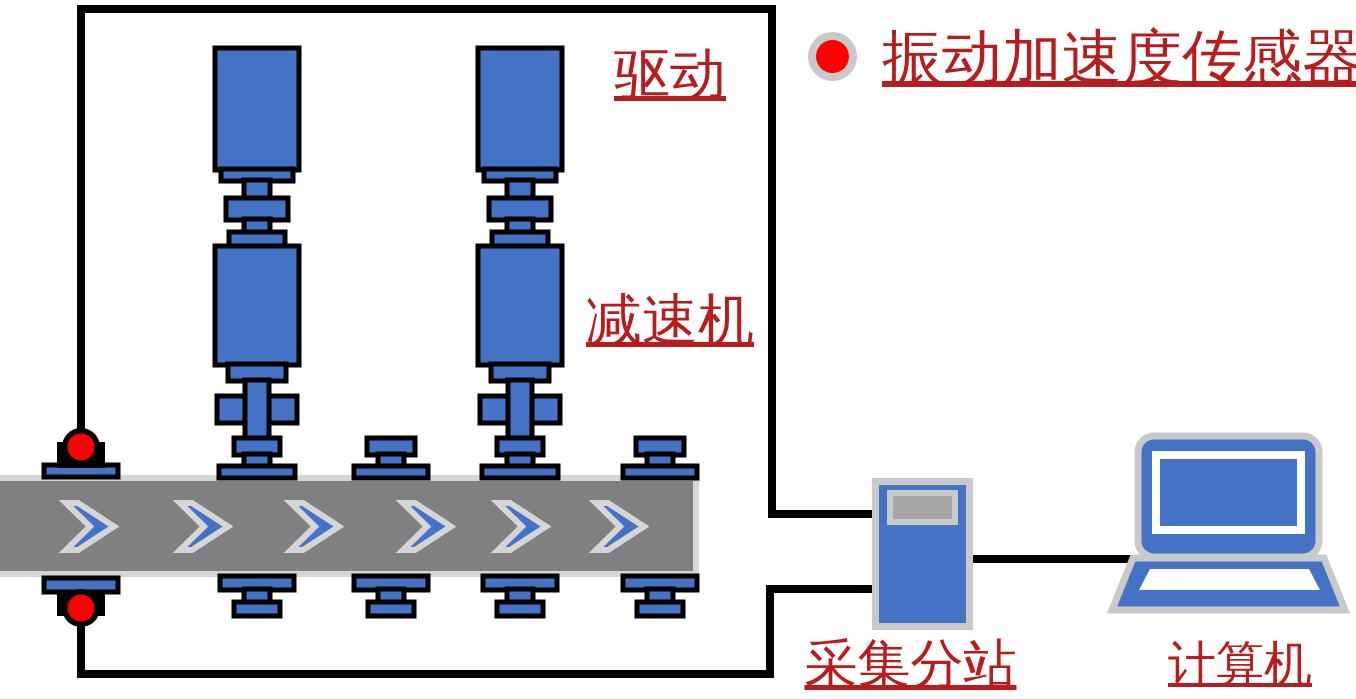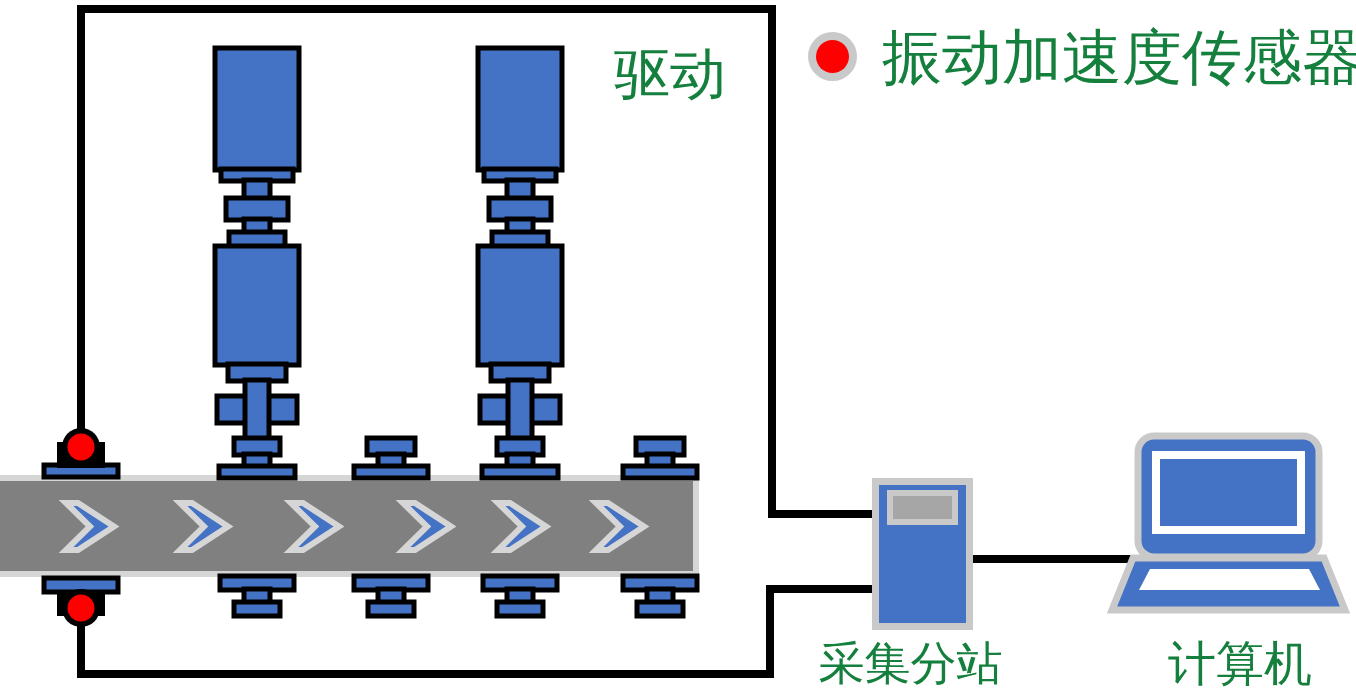--- a/index.html
+++ b/index.html
@@ -8,24 +8,24 @@
     width:1356px;height:699px;
     background:#ffffff;
     overflow:hidden;
     font-family:"Liberation Serif", serif;
   }
   #machine-svg{position:absolute;left:0;top:0;width:1356px;height:699px;display:block;}
   .part{fill:#4472C4;stroke:#000000;stroke-width:5;}
   .belt{fill:#808080;stroke:#D6D6D6;stroke-width:6;}
   .chev{fill:#4472C4;stroke:#D6D6D6;stroke-width:6;stroke-linejoin:miter;}
   .wire{fill:none;stroke:#000000;stroke-width:8;}
-  .lbl{position:absolute;color:#15803d;text-align:center;}
+  .lbl{position:absolute;color:#b91c1c;text-align:center;text-decoration:underline;}
   .lbl-drive{left:570px;top:36px;width:200px;font-size:56px;line-height:76px;}
   .lbl-reducer{left:570px;top:282px;width:200px;font-size:56px;line-height:76px;}
-  .lbl-station{left:778px;top:630px;width:265px;font-size:46px;line-height:68px;}
+  .lbl-station{left:778px;top:630px;width:265px;font-size:53px;line-height:68px;}
   .lbl-computer{left:1140px;top:630px;width:200px;font-size:48px;line-height:68px;}
   .lbl-legend{left:882px;top:22px;font-size:60px;line-height:72px;white-space:nowrap;text-align:left;}
   .legend-marker{
     position:absolute;left:808px;top:32px;width:49px;height:49px;border-radius:50%;
     background:#C9C9C9;display:flex;align-items:center;justify-content:center;
   }
   .legend-dot{width:33px;height:33px;border-radius:50%;background:#FF0000;}
 </style>
 </head>
 <body>
@@ -122,16 +122,17 @@
   </svg>
 
   <span class="legend-marker">
     <span class="legend-dot"></span>
   </span>
   <div class="lbl lbl-legend">振动加速度传感器</div>
 
   <div class="lbl lbl-drive">
     <div>驱动</div>
   </div>
+  <div class="lbl lbl-reducer">减速机</div>
   <div class="lbl lbl-station">采集分站</div>
   <div class="lbl lbl-computer">计算机</div>
 
 </div>
 
 </body></html>

